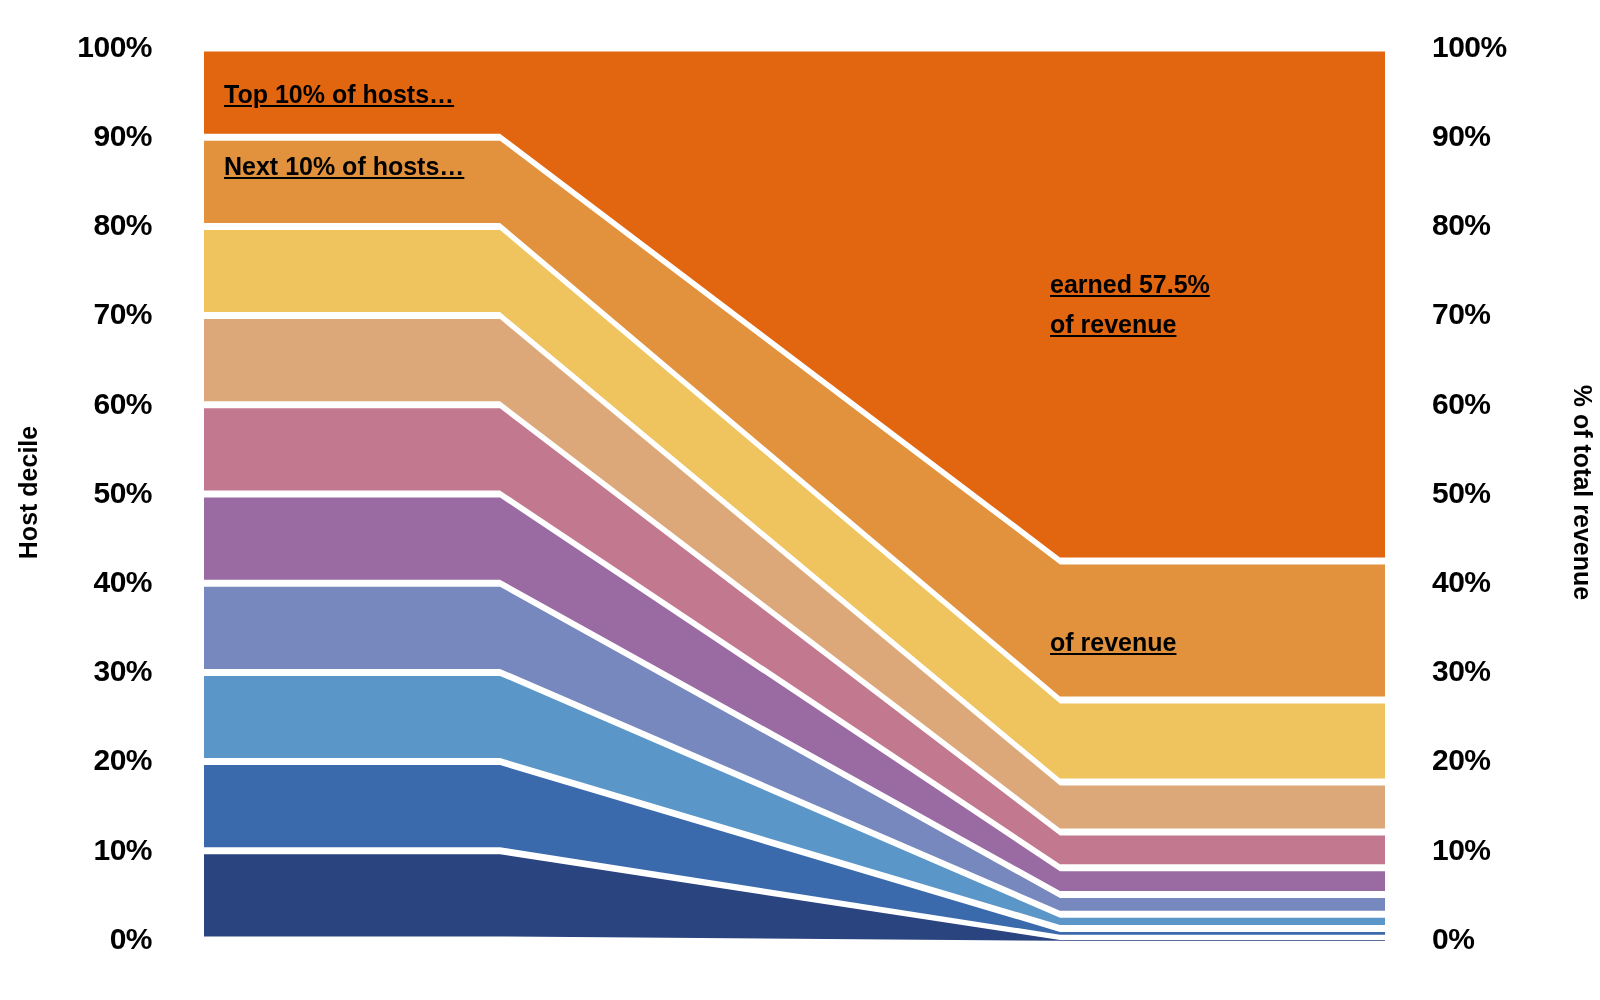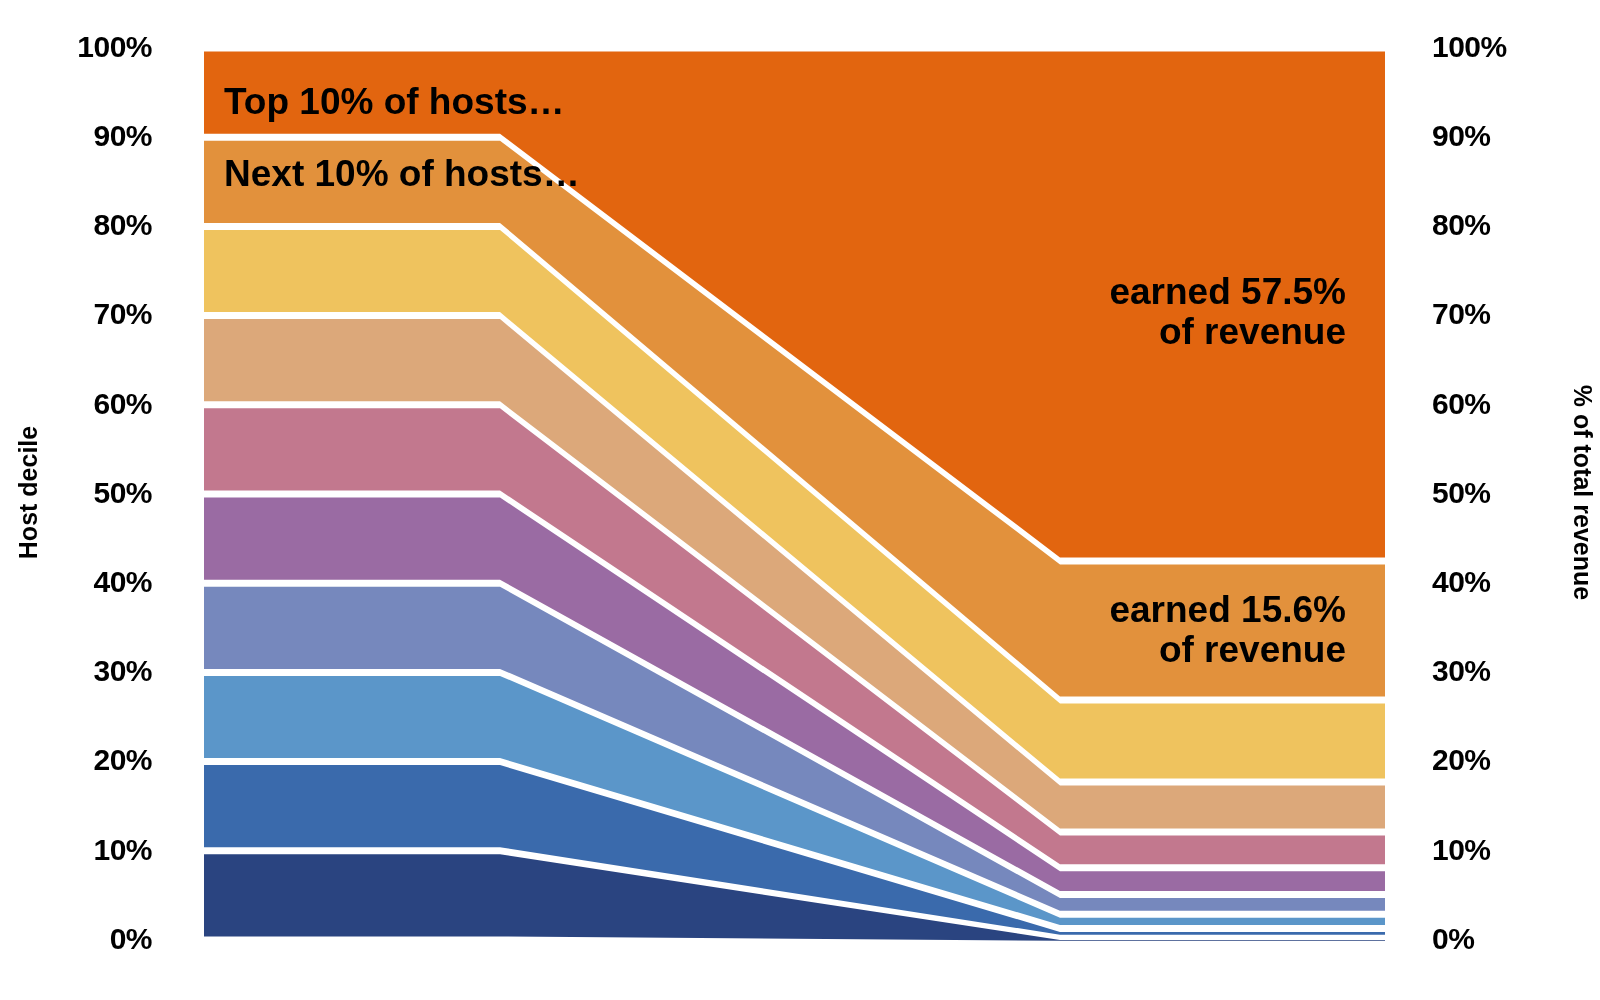--- a/index.html
+++ b/index.html
@@ -41,27 +41,28 @@
   }
   #axis-title-right{
     left:1452px; top:480px;
     width:260px; text-align:center;
     transform:rotate(90deg);
     transform-origin:center center;
   }
 
   .band-label{
     position:absolute;
-    font-size:37px;
+    font-size:25px;
     font-weight:700;
     color:#000000;
     white-space:nowrap;
     line-height:1.18;
+    text-decoration:underline;
   }
-  .band-label.right-note{ text-align:right; }
+  .band-label.right-note{ }
 </style>
 </head>
 <body>
 
 <div id="chart-root">
 
   <svg id="sankey" viewBox="0 0 1600 1000" xmlns="http://www.w3.org/2000/svg">
       <path d="M 204 51.5 L 500 51.5 L 1060 51.5 L 1385 51.5 L 1385 557.4 L 1060 557.4 L 500 133.7 L 204 133.7 Z" fill="#e2650f" shape-rendering="geometricPrecision"></path>
       <path d="M 204 140.7 L 500 140.7 L 1060 564.4 L 1385 564.4 L 1385 696.552 L 1060 696.552 L 500 222.9 L 204 222.9 Z" fill="#e2913c" shape-rendering="geometricPrecision"></path>
       <path d="M 204 229.9 L 500 229.9 L 1060 703.552 L 1385 703.552 L 1385 778.6159999999999 L 1060 778.6159999999999 L 500 312.1 L 204 312.1 Z" fill="#efc35e" shape-rendering="geometricPrecision"></path>
@@ -99,16 +100,15 @@
   <div class="axis-tick right" style="top:924px">0%</div>
 
   <div class="axis-title" id="axis-title-left">Host decile</div>
   <div class="axis-title" id="axis-title-right">% of total revenue</div>
 
   <div class="band-label" style="left:224px;top:80px">Top 10% of hosts…</div>
   <div class="band-label" style="left:224px;top:152px">Next 10% of hosts…</div>
 
   <div class="band-label right-note" style="left:1050px;top:270px;width:296px">earned 57.5%</div>
   <div class="band-label right-note" style="left:1050px;top:310px;width:296px">of revenue</div>
-  <div class="band-label right-note" style="left:1050px;top:588px;width:296px">earned 15.6%</div>
   <div class="band-label right-note" style="left:1050px;top:628px;width:296px">of revenue</div>
 
 </div>
 
 </body></html>

